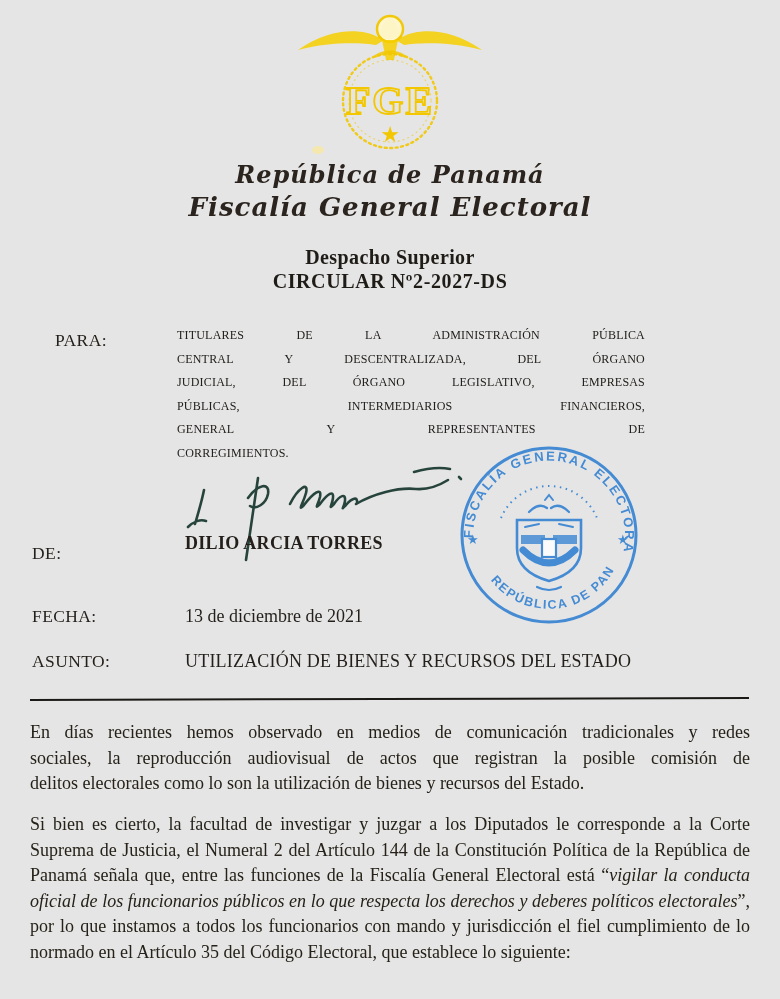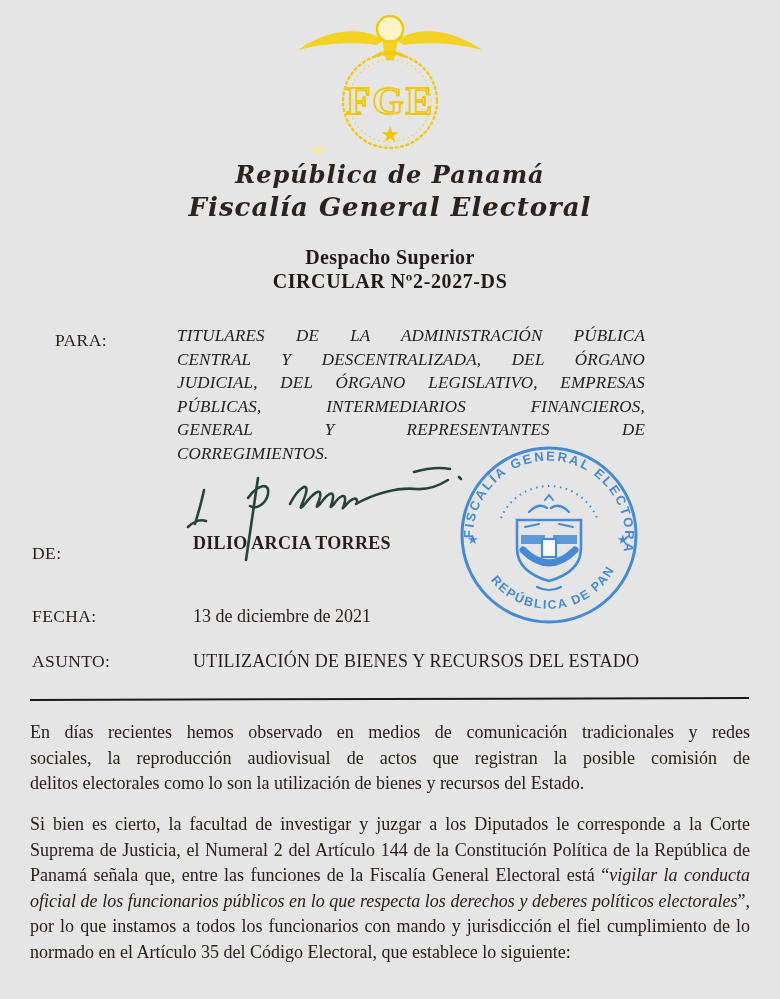--- a/index.html
+++ b/index.html
@@ -10,22 +10,22 @@
   .abs{position:absolute;}
   .center{left:0;right:0;text-align:center;}
   
   .script{font-family:"DejaVu Serif",serif;font-style:italic;font-weight:bold;color:#2b241e;}
   .script1{top:160px;font-size:24px;letter-spacing:1px;}
   .script2{top:192px;font-size:26px;letter-spacing:1px;}
   .office{top:246px;font-size:20px;font-weight:bold;letter-spacing:.4px;color:#1f1c18;}
   .circular{top:270px;font-size:20px;font-weight:bold;letter-spacing:.6px;color:#1f1c18;}
   
   .label{font-size:17.5px;letter-spacing:.4px;color:#241f1a;}
-  .value{font-size:18px;color:#241f1a;margin-left:8px;}
-  .para-value{left:177px;top:324px;width:468px;font-size:17px;line-height:23.5px;letter-spacing:.2px;font-style:italic;}
+  .value{font-size:18px;color:#241f1a;}
+  .para-value{left:177px;top:324px;width:468px;font-size:12px;line-height:23.5px;letter-spacing:.2px;}
   .jline{text-align:justify;text-align-last:justify;}
   .jline:last-child{text-align-last:left;}
   .de-name{font-weight:bold;letter-spacing:.3px;}
   .rule{left:30px;top:698px;width:719px;height:2px;background:#1b1916;transform:rotate(-0.15deg);}
   .para-body{width:720px;font-size:18px;line-height:25.5px;color:#262219;}
   .p1{left:30px;top:720px;}
   .p1 .jline{margin-bottom:0;}
   .p2{left:30px;top:812px;text-align:justify;}
   .p2 .it{font-style:italic;}
   svg{display:block;}

